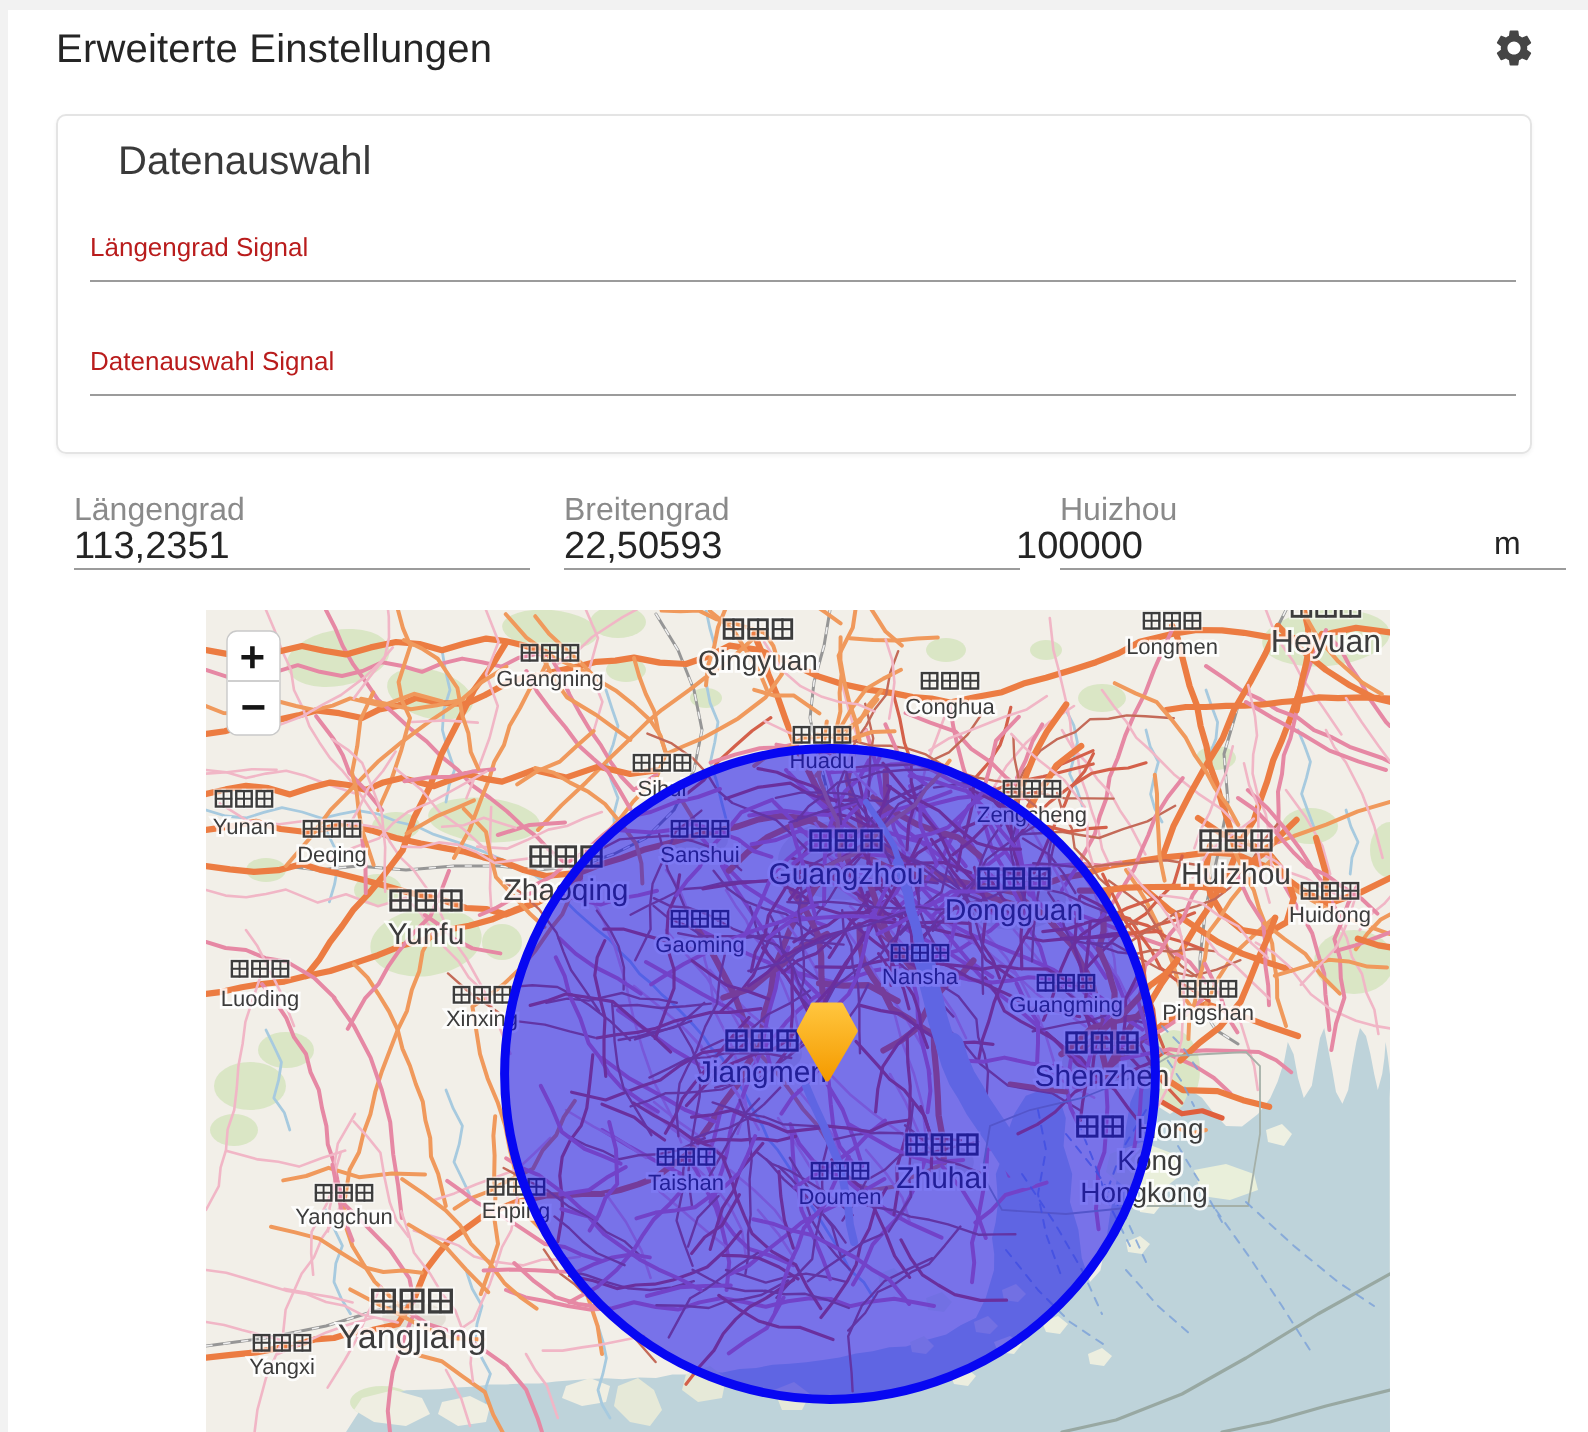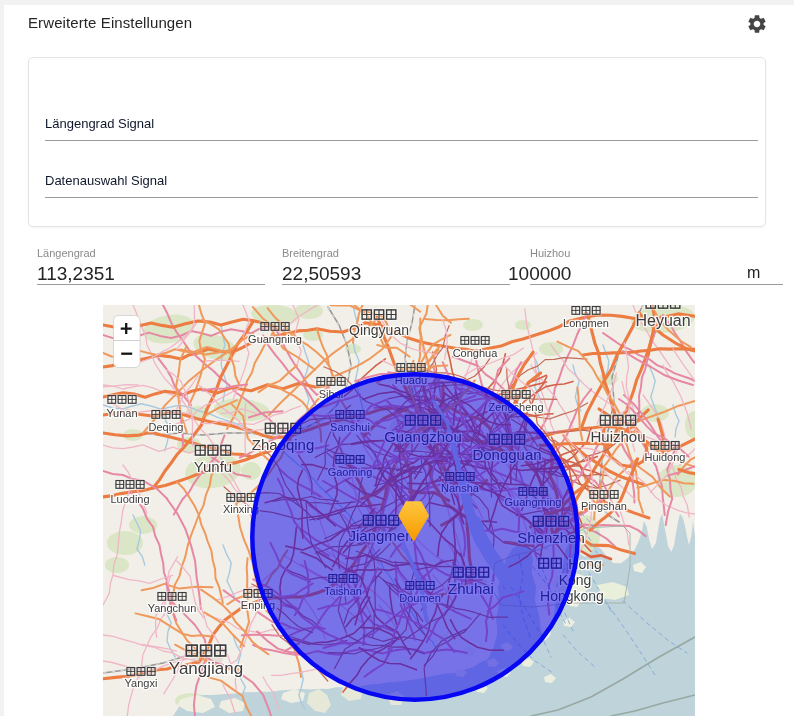--- a/index.html
+++ b/index.html
@@ -1,34 +1,35 @@
 <!DOCTYPE html>
 <html><head><meta charset="utf-8"><style>
 *{margin:0;padding:0;box-sizing:border-box}
 html,body{width:794px;height:716px;background:#fff;font-family:"Liberation Sans",sans-serif;overflow:hidden;position:relative}
 .edge-top{position:absolute;left:0;top:0;width:794px;height:5px;background:#f2f2f2;z-index:50}
 .edge-left{position:absolute;left:0;top:0;width:4px;height:716px;background:#f2f2f2;z-index:50}
-.hdr{position:absolute;left:28px;top:14px;font-size:15px;color:#252525;letter-spacing:0.1px}
+.hdr{position:absolute;left:28px;top:14px;font-size:20px;color:#252525;letter-spacing:0.1px}
 .gear{position:absolute;left:746px;top:13px}
 .card{position:absolute;left:28px;top:57px;width:738px;height:170px;border:1px solid #e4e4e4;border-radius:5px;box-shadow:0 1px 2px rgba(0,0,0,0.05)}
 .card h2{position:absolute;left:30px;top:12px;font-size:20px;font-weight:400;color:#3a3a3a}
-.fl{position:absolute;font-size:13px;color:#0f172a}
+.fl{position:absolute;font-size:13px;color:#b91c1c}
 .ul{position:absolute;height:1px;background:#9b9b9b}
-.sl{position:absolute;font-size:11px;color:#8a8a8a}
+.sl{position:absolute;font-size:16px;color:#8a8a8a}
 .sv{position:absolute;font-size:19px;color:#242424}
 .m{position:absolute;left:747px;top:264px;font-size:16px;color:#242424}
 .map{position:absolute;left:103px;top:305px;width:592px;height:411px;overflow:hidden}
 </style></head><body>
 <div class="edge-top"></div>
 <div class="edge-left"></div>
 <div class="hdr">Erweiterte Einstellungen</div>
 <div class="gear"><svg width="22" height="22" viewBox="0 0 24 24" fill="#454545">
       <path d="M19.14 12.94c.04-.3.06-.61.06-.94 0-.32-.02-.64-.07-.94l2.03-1.58c.18-.14.23-.41.12-.61l-1.92-3.32c-.12-.22-.37-.29-.59-.22l-2.39.96c-.5-.38-1.03-.7-1.62-.94l-.36-2.54c-.04-.24-.24-.41-.48-.41h-3.84c-.24 0-.43.17-.47.41l-.36 2.54c-.59.24-1.13.57-1.62.94l-2.39-.96c-.22-.08-.47 0-.59.22L2.74 8.87c-.12.21-.08.47.12.61l2.03 1.58c-.05.3-.09.63-.09.94s.02.64.07.94l-2.03 1.58c-.18.14-.23.41-.12.61l1.92 3.32c.12.22.37.29.59.22l2.39-.96c.5.38 1.03.7 1.62.94l.36 2.54c.05.24.24.41.48.41h3.84c.24 0 .44-.17.47-.41l.36-2.54c.59-.24 1.13-.56 1.62-.94l2.39.96c.22.08.47 0 .59-.22l1.92-3.32c.12-.22.07-.47-.12-.61l-2.01-1.58zM12 15.6c-1.98 0-3.6-1.62-3.6-3.6s1.62-3.6 3.6-3.6 3.6 1.62 3.6 3.6-1.62 3.6-3.6 3.6z"></path>
     </svg></div>
 <div class="card">
+  <h2>Datenauswahl</h2>
   <div class="fl" style="left:16px;top:58px">Längengrad Signal</div>
   <div class="ul" style="left:16px;top:82px;width:713px"></div>
   <div class="fl" style="left:16px;top:115px">Datenauswahl Signal</div>
   <div class="ul" style="left:16px;top:139px;width:713px"></div>
 </div>
 <div class="sl" style="left:37px;top:247px">Längengrad</div>
 <div class="sv" style="left:37px;top:263px">113,2351</div>
 <div class="ul" style="left:37px;top:284px;width:228px"></div>
 <div class="sl" style="left:282px;top:247px">Breitengrad</div>
 <div class="sv" style="left:282px;top:263px">22,50593</div>

